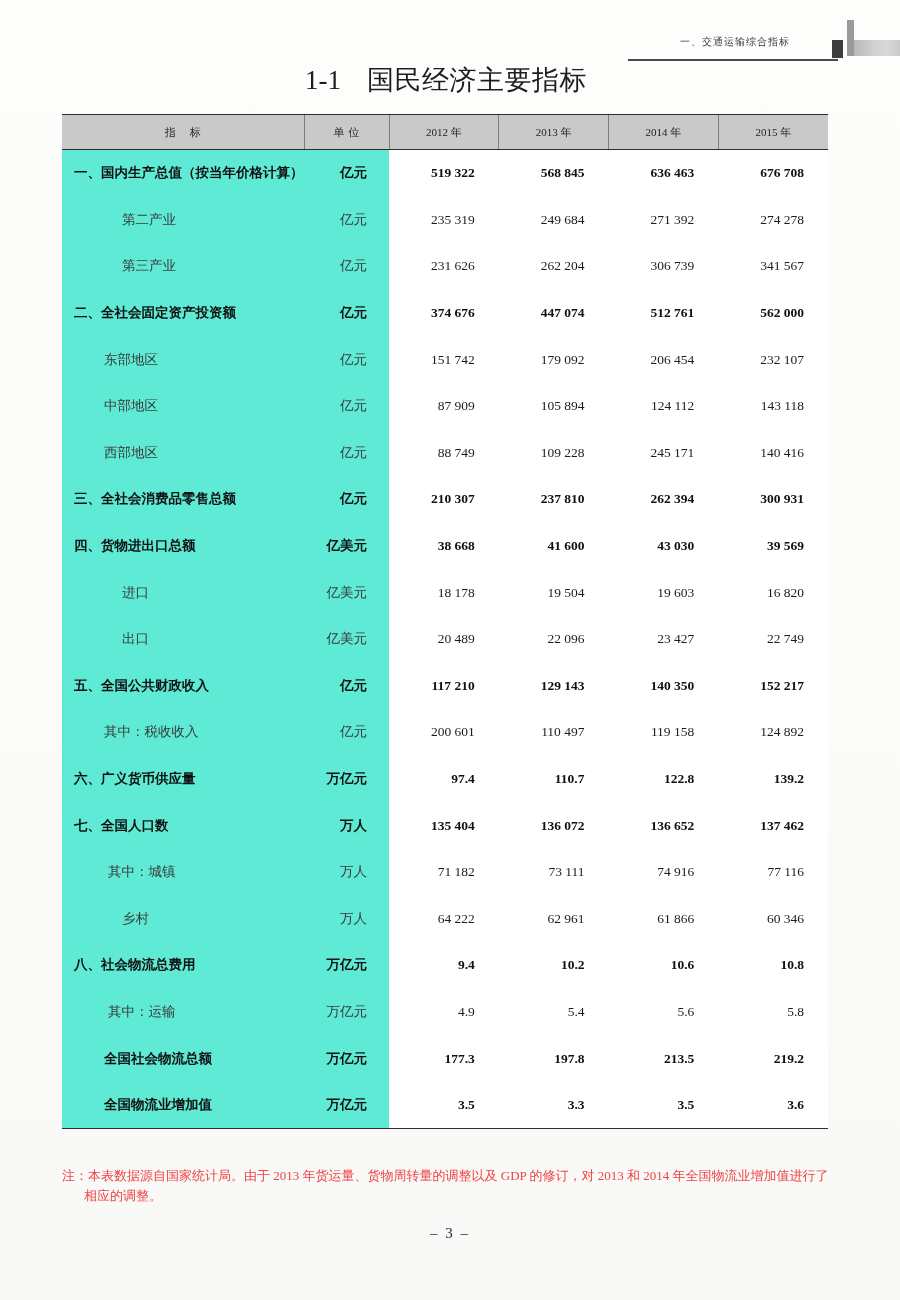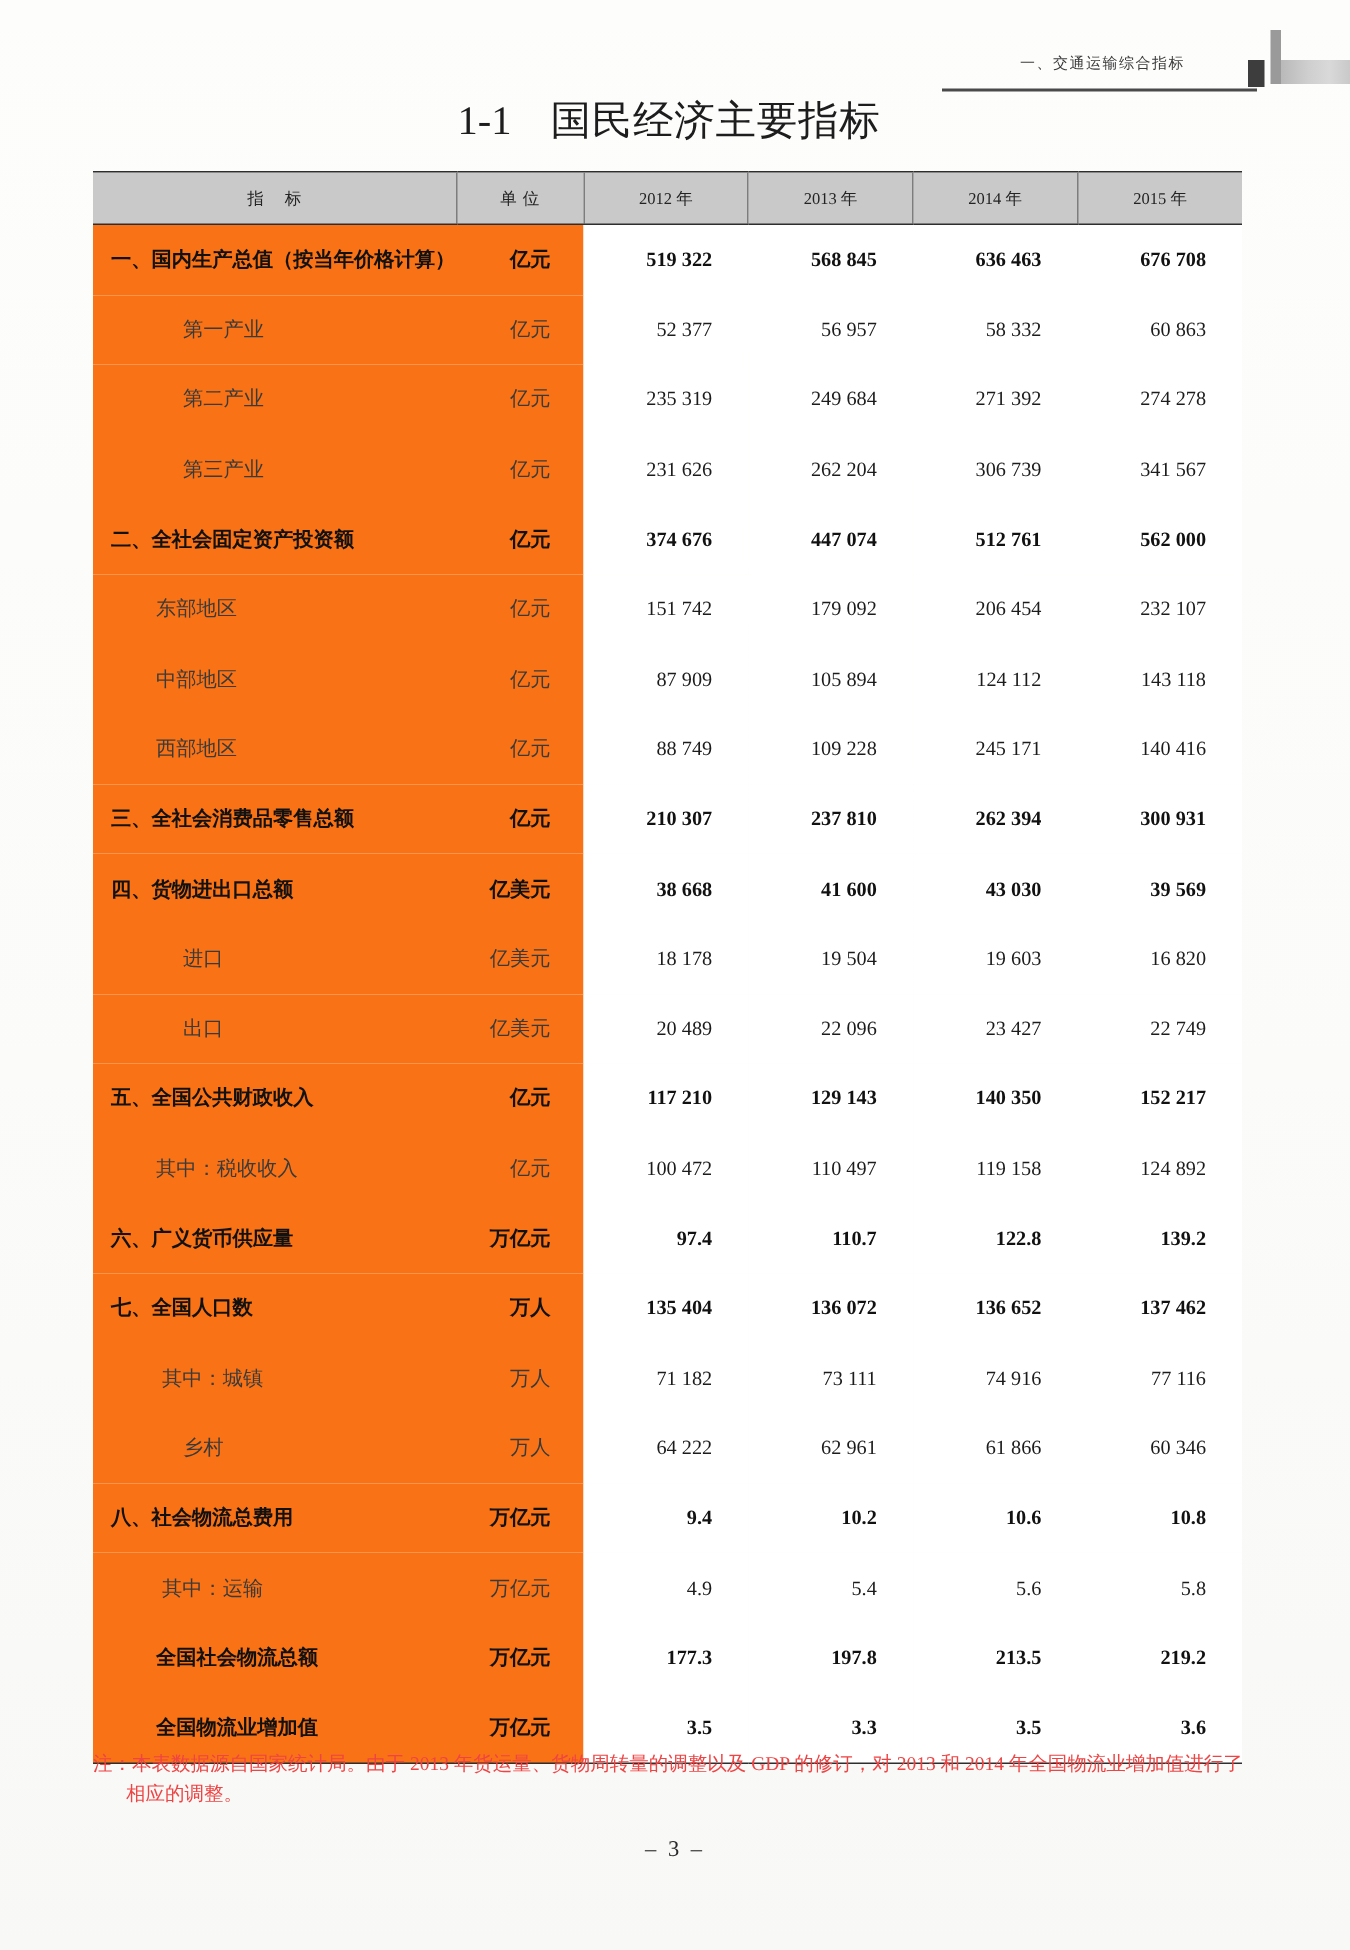--- a/index.html
+++ b/index.html
@@ -129,21 +129,21 @@
   
   tbody td {
     height: 46.6px;
     padding: 0;
     vertical-align: middle;
     font-size: 13.5px;
     color: #1c1c1c;
     background: #ffffff;
   }
   tbody td.ind, tbody td.unit {
-    background: #f97316;
+    background: #5eead4;
   }
   tbody tr:last-child td { border-bottom: 1.6px solid #2e2e2e; }
 
   td.ind {
     text-align: left;
     padding-left: 12px;
     white-space: nowrap;
   }
   td.unit {
     text-align: right;
@@ -231,28 +231,20 @@
     <tbody id="tbody">
         <tr class="major">
           <td class="ind"><span class="lvl1" style="display: inline-block;">一、国内生产总值（按当年价格计算）</span></td>
           <td class="unit">亿元</td>
           <td class="val">519 322</td>
           <td class="val">568 845</td>
           <td class="val">636 463</td>
           <td class="val">676 708</td>
         </tr>
         <tr class="sub">
-          <td class="ind"><span class="lvl2" style="display: inline-block;">第一产业</span></td>
-          <td class="unit">亿元</td>
-          <td class="val">52 377</td>
-          <td class="val">56 957</td>
-          <td class="val">58 332</td>
-          <td class="val">60 863</td>
-        </tr>
-        <tr class="sub">
           <td class="ind"><span class="lvl2" style="display: inline-block;">第二产业</span></td>
           <td class="unit">亿元</td>
           <td class="val">235 319</td>
           <td class="val">249 684</td>
           <td class="val">271 392</td>
           <td class="val">274 278</td>
         </tr>
         <tr class="sub">
           <td class="ind"><span class="lvl2" style="display: inline-block;">第三产业</span></td>
           <td class="unit">亿元</td>
@@ -329,21 +321,21 @@
           <td class="ind"><span class="lvl1" style="display: inline-block;">五、全国公共财政收入</span></td>
           <td class="unit">亿元</td>
           <td class="val">117 210</td>
           <td class="val">129 143</td>
           <td class="val">140 350</td>
           <td class="val">152 217</td>
         </tr>
         <tr class="sub">
           <td class="ind"><span class="lvl3" style="display: inline-block;">其中：税收收入</span></td>
           <td class="unit">亿元</td>
-          <td class="val">100 472</td>
+          <td class="val">200 601</td>
           <td class="val">110 497</td>
           <td class="val">119 158</td>
           <td class="val">124 892</td>
         </tr>
         <tr class="major">
           <td class="ind"><span class="lvl1" style="display: inline-block;">六、广义货币供应量</span></td>
           <td class="unit">万亿元</td>
           <td class="val">97.4</td>
           <td class="val">110.7</td>
           <td class="val">122.8</td>

